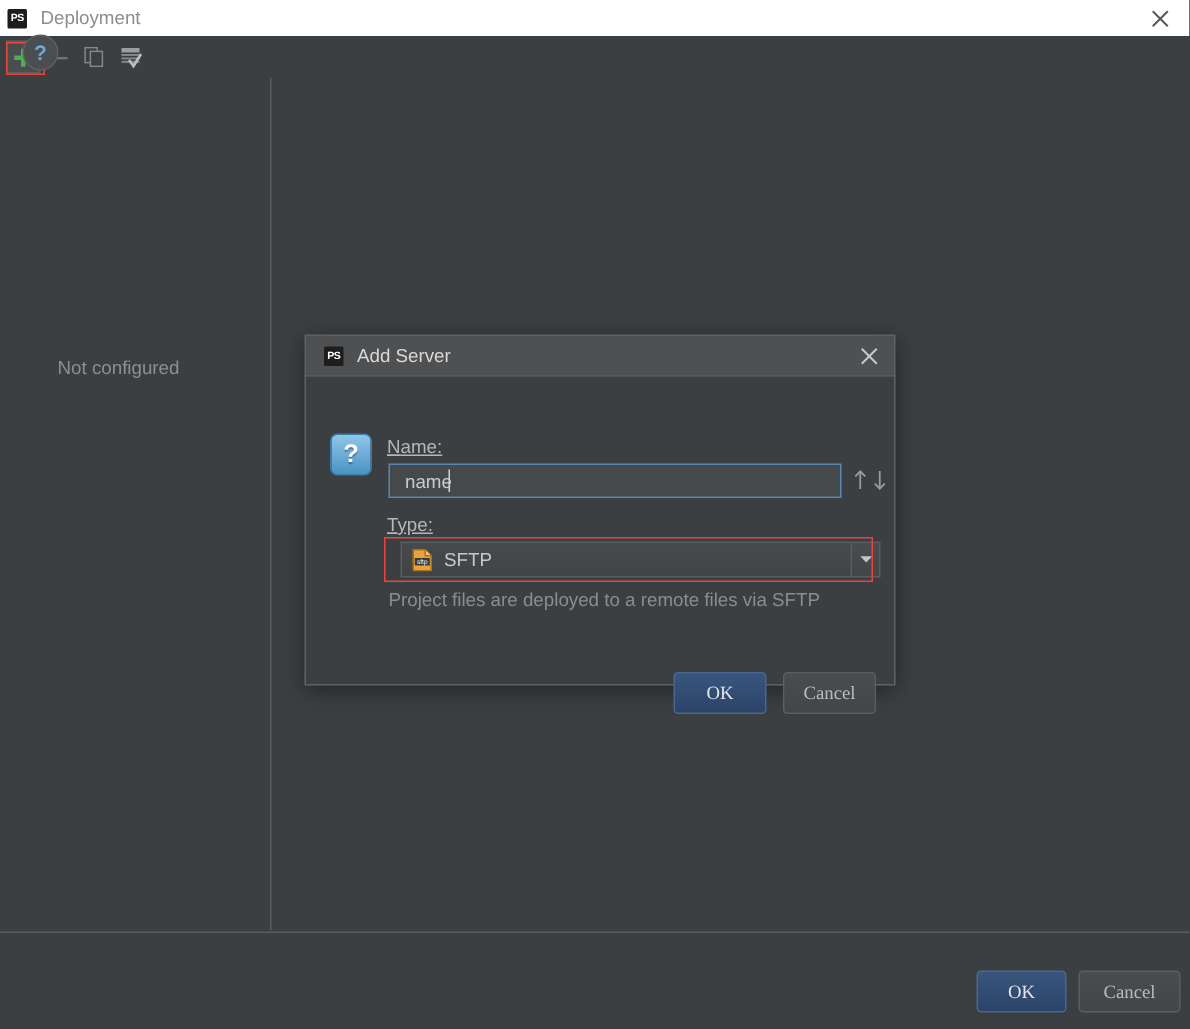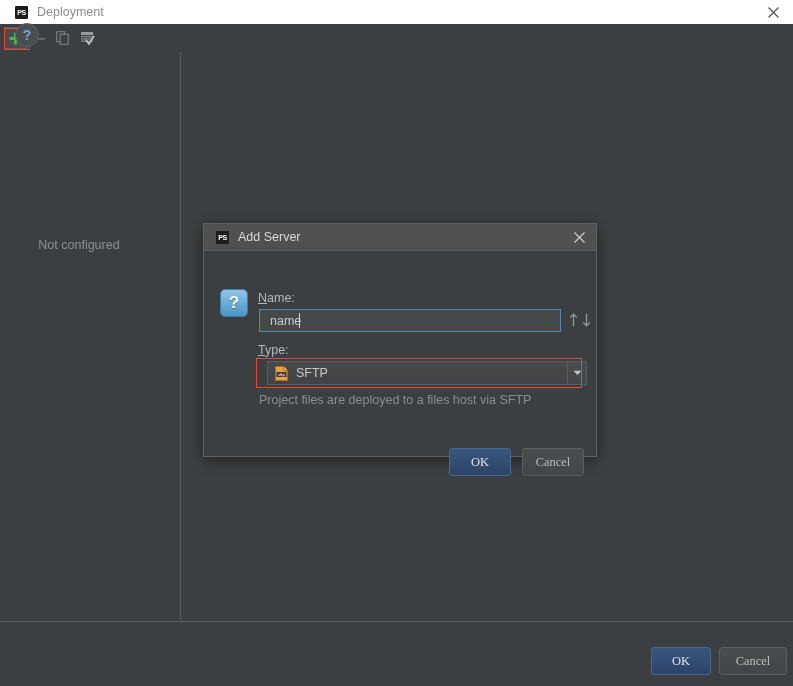--- a/index.html
+++ b/index.html
@@ -20,21 +20,21 @@
 
   
   #window-titlebar {
     position: absolute;
     left: 0; top: 0;
     width: 793px; height: 24px;
     background: #ffffff;
     display: flex;
     align-items: center;
     box-sizing: border-box;
-    padding-left: 15px;
+    padding-left: 5px;
   }
   .ps-badge {
     width: 13px; height: 13px;
     background: #1d1d1d;
     color: #ffffff;
     font-size: 7px;
     font-weight: bold;
     font-family: "Liberation Sans", sans-serif;
     display: flex;
     align-items: center;
@@ -227,20 +227,21 @@
     display: flex;
     align-items: center;
     justify-content: center;
     text-shadow: 0 1px 1px rgba(0,0,0,0.35);
   }
 
   .field-label {
     position: absolute;
     color: #b4b7b9;
     font-size: 12.5px;
+    text-decoration: underline;
   }
   .field-label .mn { text-decoration: underline; }
 
   #name-label { left: 54px; top: 40px; }
   #name-input {
     position: absolute;
     left: 55px; top: 58px;
     width: 302px; height: 23px;
     background: #45494a;
     border: 1px solid #5a87b0;
@@ -421,19 +422,19 @@
         <text x="7.5" y="10.3" font-size="4.4" fill="#ffffff" text-anchor="middle" font-family="Liberation Sans, sans-serif">sftp</text>
       </svg>
       <span id="type-combo-value">SFTP</span>
       <div id="type-combo-arrow">
         <svg width="9" height="6" viewBox="0 0 9 6">
           <path d="M0.5 0.8 L4.5 5 L8.5 0.8 Z" fill="#c3c6c8"></path>
         </svg>
       </div>
     </div>
     <div id="type-annotation"></div>
-    <div id="type-hint">Project files are deployed to a files host via SFTP</div>
+    <div id="type-hint">Project files are deployed to a remote files via SFTP</div>
 
     <div class="btn btn-default" id="dialog-ok">OK</div>
     <div class="btn btn-normal" id="dialog-cancel">Cancel</div>
 
   </div>
 </div>
 
 </body></html>

